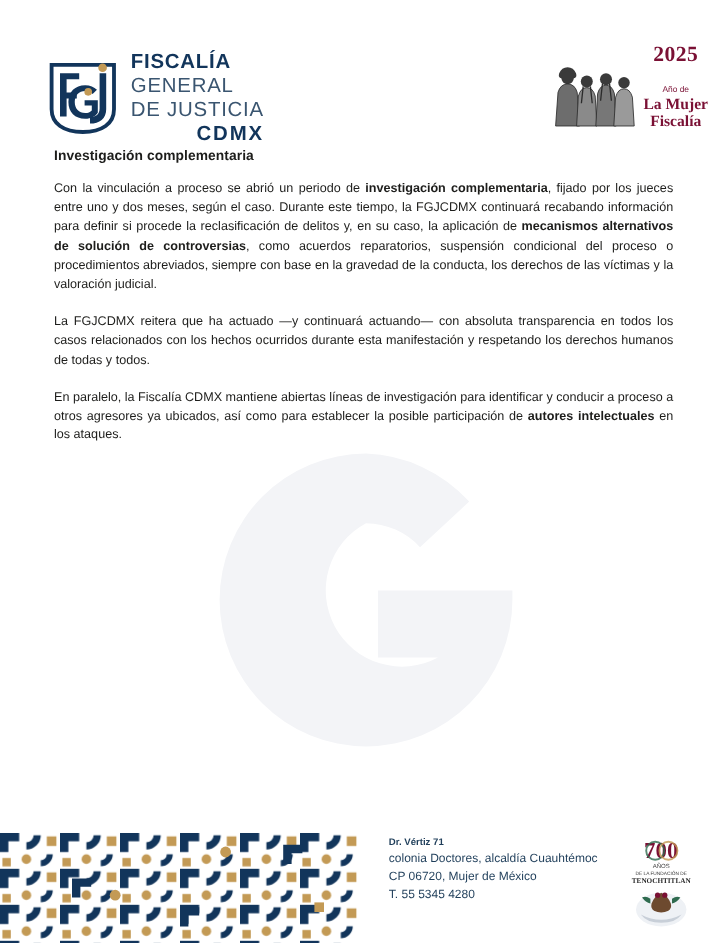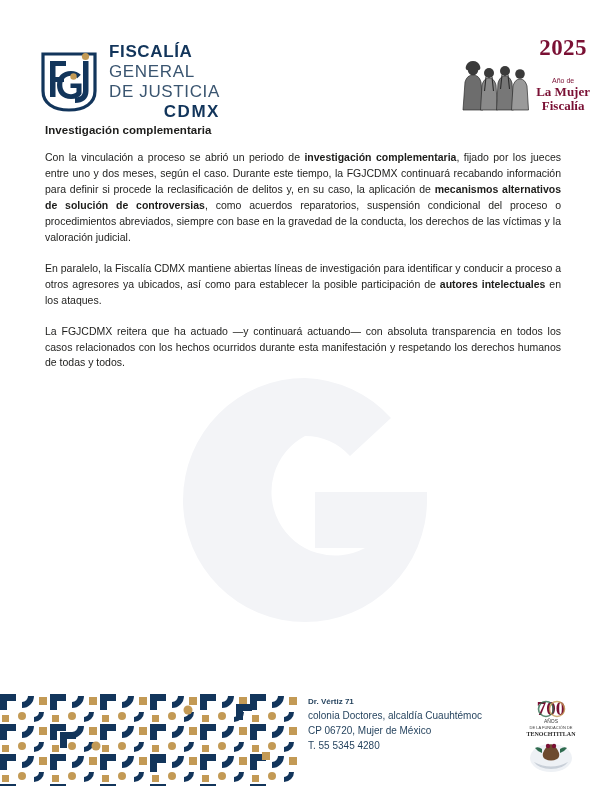--- a/index.html
+++ b/index.html
@@ -72,21 +72,21 @@
   .anniv-words {
     display: flex;
     flex-direction: column;
     align-items: center;
     color: #7a1034;
     line-height: 1.0;
     padding-bottom: 2px;
   }
   .anniv-year {
     font-family: "Liberation Serif", serif;
-    font-size: 23px;
+    font-size: 18px;
     font-weight: bold;
     letter-spacing: .02em;
   }
   .anniv-sub {
     font-family: Liberation Sans, sans-serif;
     font-size: 7px;
     margin-top: 18px;
   }
   .anniv-l1, .anniv-l2 {
     font-family: "Liberation Serif", serif;
@@ -132,21 +132,21 @@
   .footer-pattern {
     position: absolute;
     left: 0;
     bottom: 0;
     width: 300px;
     height: 92px;
     display: block;
   }
   .footer-address {
     position: absolute;
-    left: 308px;
+    left: 324px;
     bottom: 33px;
     line-height: 1.5;
     color: #1f3e5a;
   }
   .footer-address div { font-size: 10px; }
   .footer-address .addr-1 { font-weight: bold; font-size: 8px; }
   .footer-seal {
     position: absolute;
     right: 22px;
     bottom: 10px;
@@ -217,22 +217,22 @@
         <span class="anniv-sub">Año de</span>
         <span class="anniv-l1">La Mujer</span>
         <span class="anniv-l2">Fiscalía</span>
       </div>
     </div>
   </div>
 
   <div class="body-wrap">
     <div class="doc-heading">Investigación complementaria</div>
     <p class="para"><span>Con la vinculación a proceso se abrió un periodo de </span><b>investigación complementaria</b><span>, fijado por los jueces entre uno y dos meses, según el caso. Durante este tiempo, la FGJCDMX continuará recabando información para definir si procede la reclasificación de delitos y, en su caso, la aplicación de </span><b>mecanismos alternativos de solución de controversias</b><span>, como acuerdos reparatorios, suspensión condicional del proceso o procedimientos abreviados, siempre con base en la gravedad de la conducta, los derechos de las víctimas y la valoración judicial.</span></p>
+    <p class="para"><span>La FGJCDMX reitera que ha actuado —y continuará actuando— con absoluta transparencia en todos los casos relacionados con los hechos ocurridos durante esta manifestación y respetando los derechos humanos de todas y todos.</span></p>
     <p class="para"><span>En paralelo, la Fiscalía CDMX mantiene abiertas líneas de investigación para identificar y conducir a proceso a otros agresores ya ubicados, así como para establecer la posible participación de </span><b>autores intelectuales</b><span> en los ataques.</span></p>
-    <p class="para"><span>La FGJCDMX reitera que ha actuado —y continuará actuando— con absoluta transparencia en todos los casos relacionados con los hechos ocurridos durante esta manifestación y respetando los derechos humanos de todas y todos.</span></p>
   </div>
 
   <div class="footer">
 
     <svg class="footer-pattern" viewBox="0 0 300 92" aria-hidden="true">
       <defs>
         <pattern id="geo" x="0" y="0" width="50" height="30" patternUnits="userSpaceOnUse">
           <path d="M0 0 h16 v7 h-9 v9 h-7 Z" fill="#12355b"></path>
           <path d="M34 2 a12 12 0 0 1 -12 12 l0 -6 a6 6 0 0 0 6 -6 Z" fill="#12355b"></path>
           <rect x="39" y="3" width="8" height="8" fill="#c39a55"></rect>

